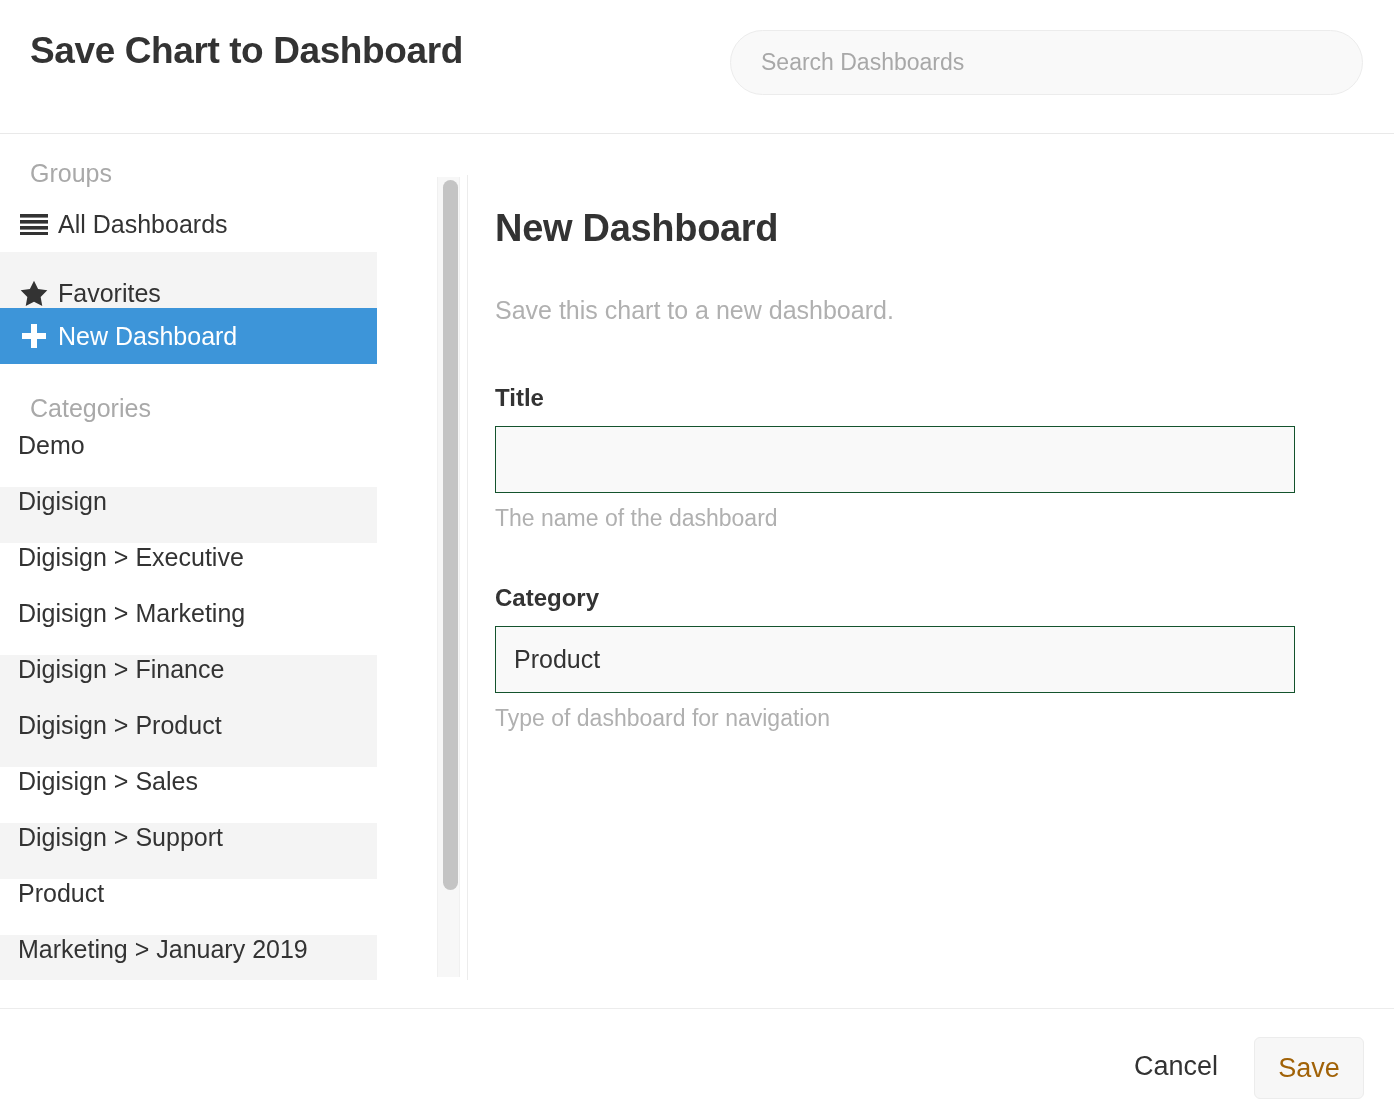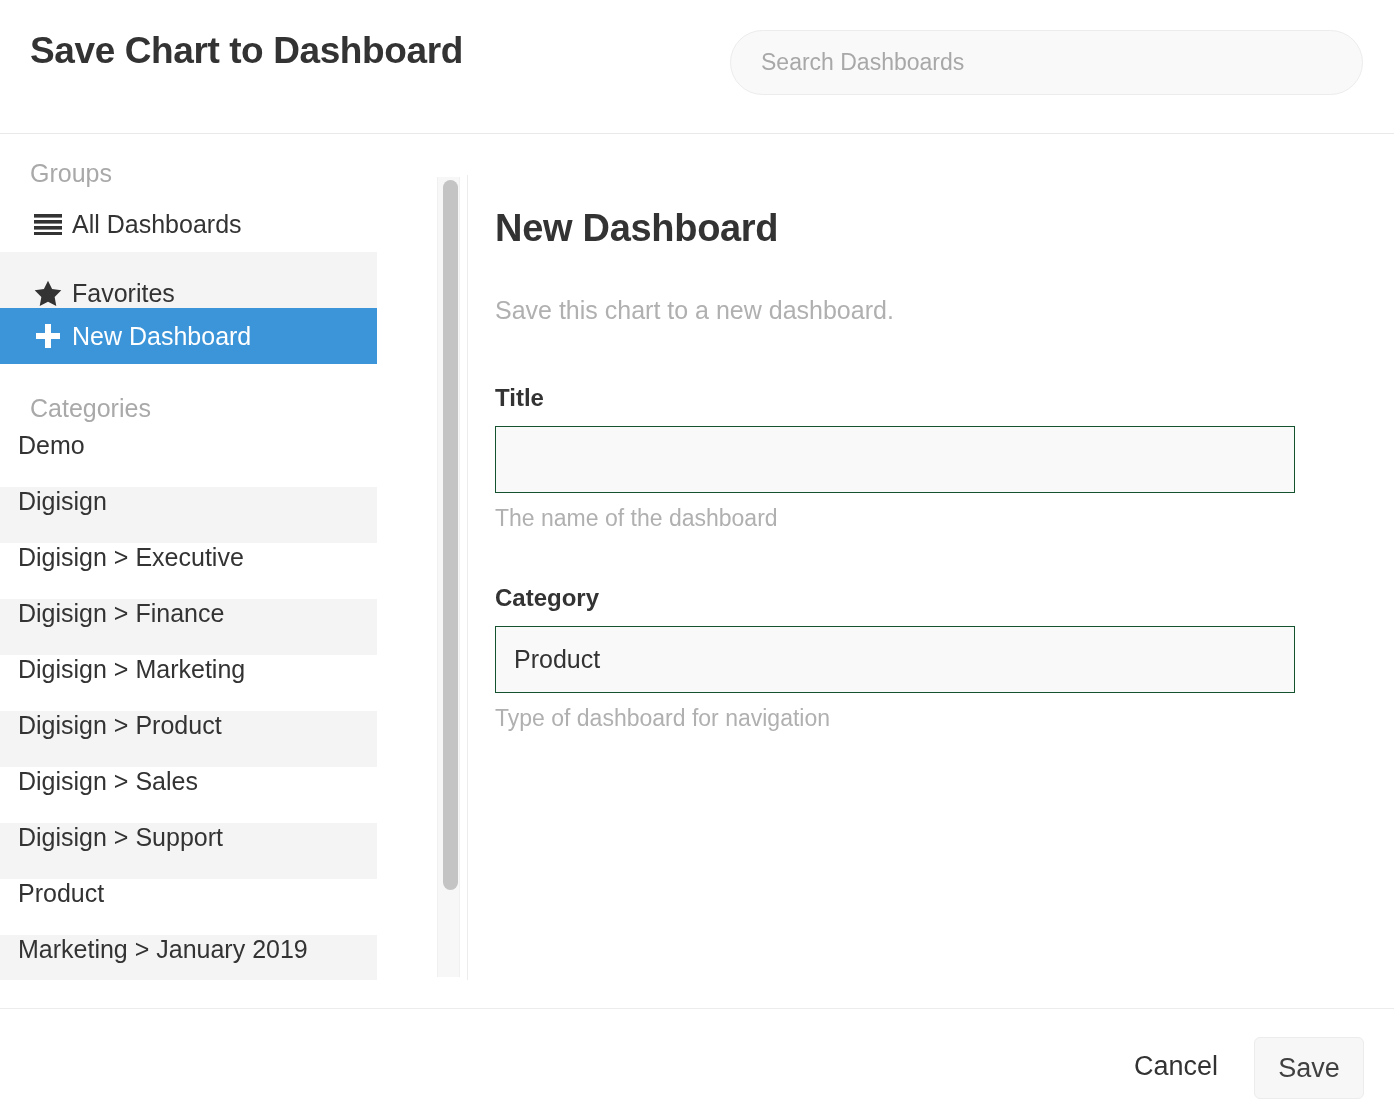--- a/index.html
+++ b/index.html
@@ -97,21 +97,21 @@
   .section-cats    { margin-top: 32px; }
 
   .nav-list { list-style: none; margin-top: 10px; }
 
   .nav-row {
     position: relative;
     width: 377px;
     height: 56px;
     display: flex;
     align-items: center;
-    padding-left: 32px;
+    padding-left: 18px;
     font-size: 25px;
     color: #333333;
     cursor: pointer;
     white-space: nowrap;
     overflow: hidden;
   }
   .nav-row.alt      { background: #f4f4f4; align-items: flex-end; }
   .nav-row.selected { background: #3d95d9; color: #ffffff; }
 
   .nav-icon {
@@ -257,21 +257,21 @@
     position: absolute;
     right: 30px;
     top: 28px;
     width: 110px;
     height: 62px;
     background: #f7f7f7;
     border: 1px solid #ececec;
     border-radius: 6px;
     font-family: "Liberation Sans", sans-serif;
     font-size: 27px;
-    color: #404040;
+    color: #a16207;
     cursor: default;
   }
 </style>
 </head>
 <body>
 
 <div id="app">
 
   <div class="header">
     <div class="modal-title">Save Chart to Dashboard</div>
@@ -325,25 +325,25 @@
         <ul class="nav-list">
           <li class="cat-row">
               <span>Demo</span>
             </li>
           <li class="cat-row alt">
               <span>Digisign</span>
             </li>
           <li class="cat-row">
               <span>Digisign &gt; Executive</span>
             </li>
+          <li class="cat-row">
+              <span>Digisign &gt; Marketing</span>
+            </li>
           <li class="cat-row alt">
               <span>Digisign &gt; Finance</span>
-            </li>
-          <li class="cat-row">
-              <span>Digisign &gt; Marketing</span>
             </li>
           <li class="cat-row alt">
               <span>Digisign &gt; Product</span>
             </li>
           <li class="cat-row">
               <span>Digisign &gt; Sales</span>
             </li>
           <li class="cat-row alt">
               <span>Digisign &gt; Support</span>
             </li>

